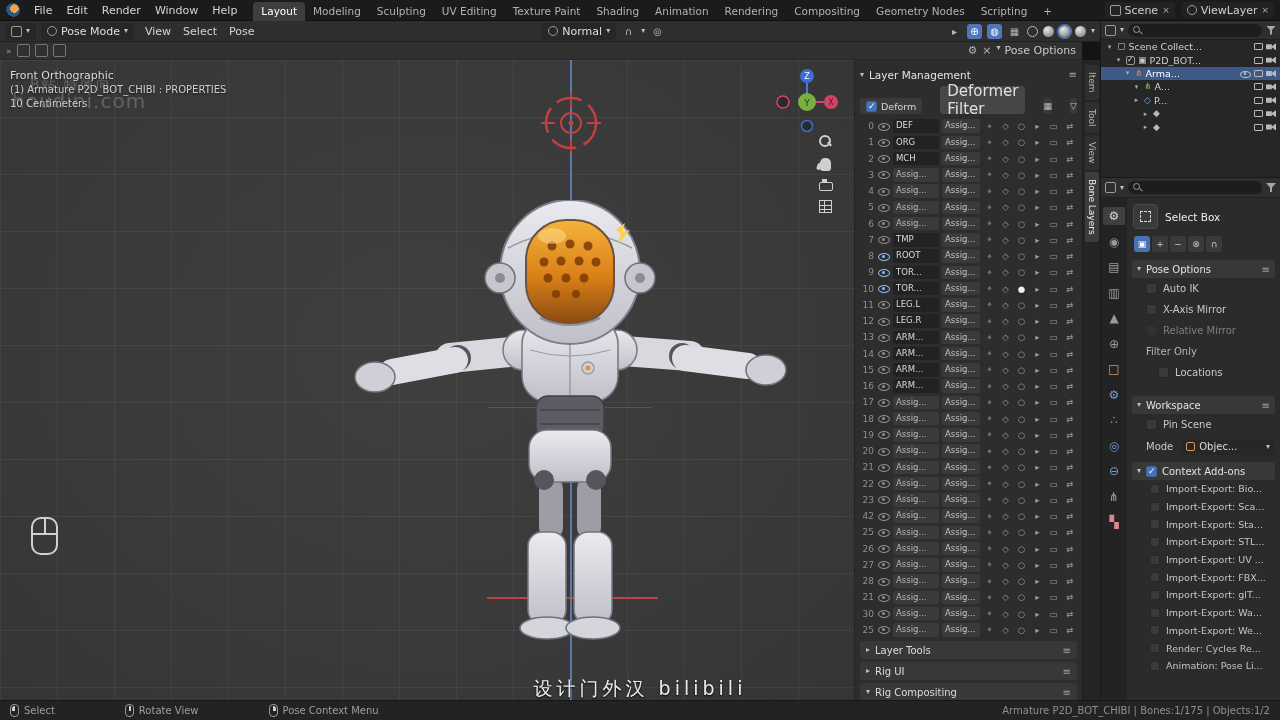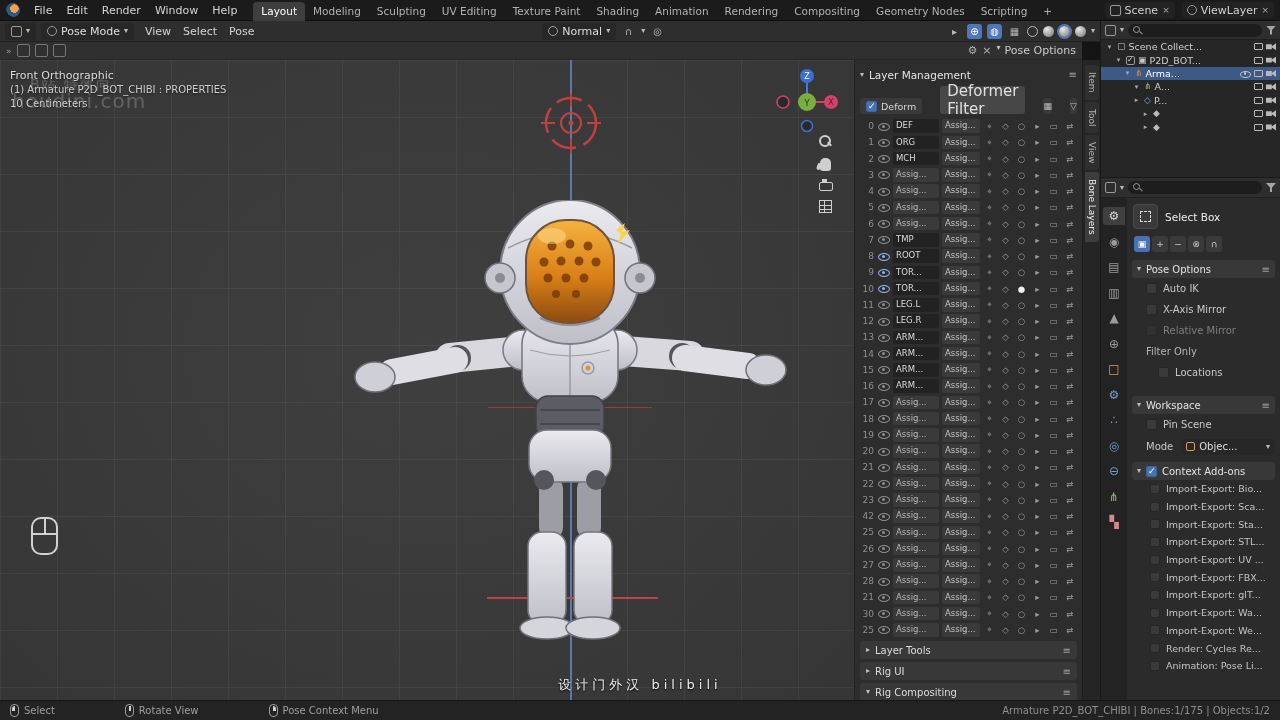--- a/index.html
+++ b/index.html
@@ -53,21 +53,21 @@
 .hand-ic::before{content:"";position:absolute;left:-3px;bottom:1px;width:4px;height:7px;background:#cfcfcf;border-radius:2px;transform:rotate(20deg)}
 .cam-ic{width:14px;height:9px;border:1.5px solid #cfcfcf;border-radius:2px;position:relative;margin-top:2px}
 .cam-ic::before{content:"";position:absolute;left:2px;top:-4px;width:5px;height:3px;background:#cfcfcf}
 .grid-ic{width:13px;height:13px;border:1px solid #cfcfcf;background-image:linear-gradient(to right,transparent 0 3.5px,#cfcfcf 3.5px 4.5px,transparent 4.5px 7.5px,#cfcfcf 7.5px 8.5px,transparent 8.5px),linear-gradient(to bottom,transparent 0 3.5px,#cfcfcf 3.5px 4.5px,transparent 4.5px 7.5px,#cfcfcf 7.5px 8.5px,transparent 8.5px)}
 .mouse-ov{position:absolute;left:31px;top:457px;width:27px;height:38px;border:2.5px solid rgba(225,225,225,.9);border-radius:10px}
 .mouse-ov::before{content:"";position:absolute;left:50%;top:0;width:2px;height:15px;background:rgba(225,225,225,.9);transform:translateX(-50%)}
 .mouse-ov::after{content:"";position:absolute;left:0;top:14px;width:100%;height:2px;background:rgba(225,225,225,.9)}
 .robot{position:absolute;left:330px;top:140px}
 .target{position:absolute;left:541px;top:33px}
 .gizmo{position:absolute;left:776px;top:8px}
-.botwm{position:absolute;left:50%;top:676px;transform:translateX(-50%);color:rgba(255,255,255,.92);font-size:13px;letter-spacing:4px;z-index:20;text-shadow:0 1px 2px #000}
+.botwm{position:absolute;left:50%;top:676px;transform:translateX(-50%);color:rgba(255,255,255,.92);font-size:19px;letter-spacing:4px;z-index:20;text-shadow:0 1px 2px #000}
 
 
 .npanel{position:absolute;left:854px;top:60px;width:228px;height:640px;background:#2d2d2d;border-left:1px solid #232323;padding:6px 5px 0 5px;overflow:hidden;z-index:3}
 .panel-h{display:flex;align-items:center;gap:5px;color:#e3e3e3;height:17px;font-size:10.5px}
 .burger{margin-left:auto;color:#9f9f9f;font-size:10px}
 .lm-controls{display:flex;align-items:flex-end;gap:18px;margin:3px 0 4px 0}
 .chk{width:11px;height:11px;background:#3a3a3a;border:1px solid #272727;border-radius:2px;position:relative;flex:0 0 11px}
 .chk.checked{background:#4772b3;border-color:#3c64a0}
 .chk.checked::after{content:"✓";position:absolute;left:1px;top:-1px;color:#fff;font-size:9px}
 .tbtn{display:flex;align-items:center;gap:4px;background:#3a3a3a;height:16px;border-radius:3px;padding:0 6px;color:#d6d6d6;font-size:9.5px}

